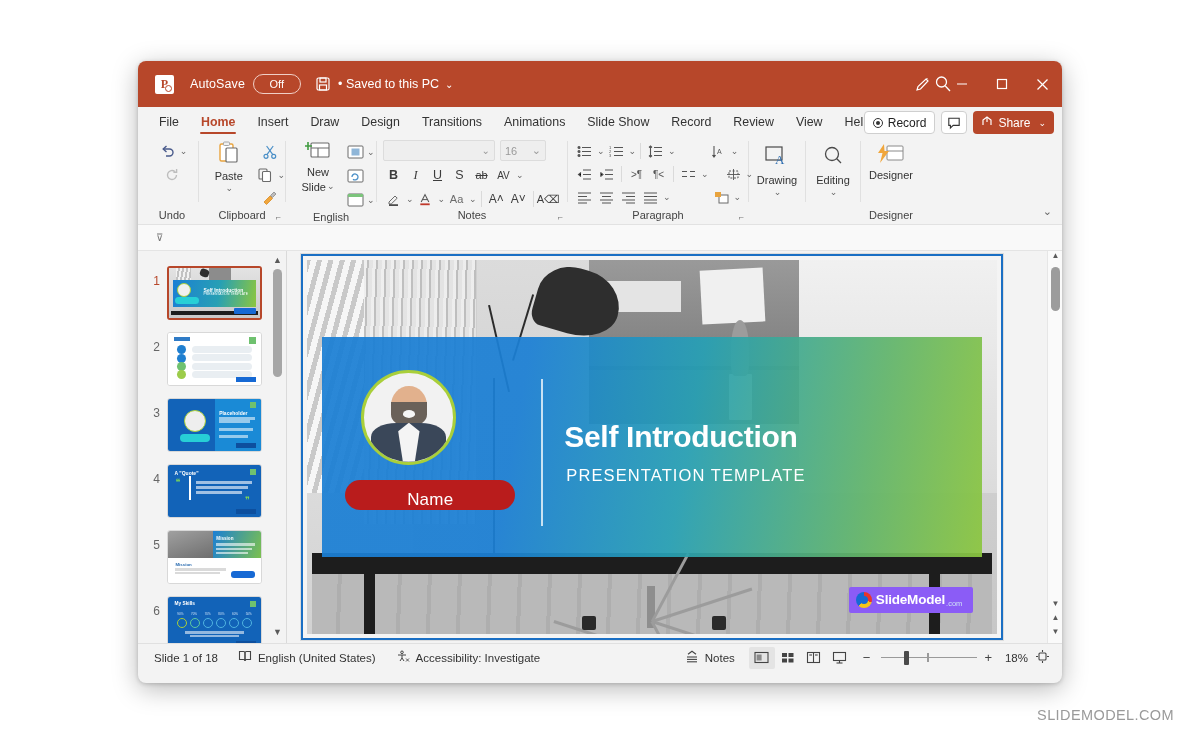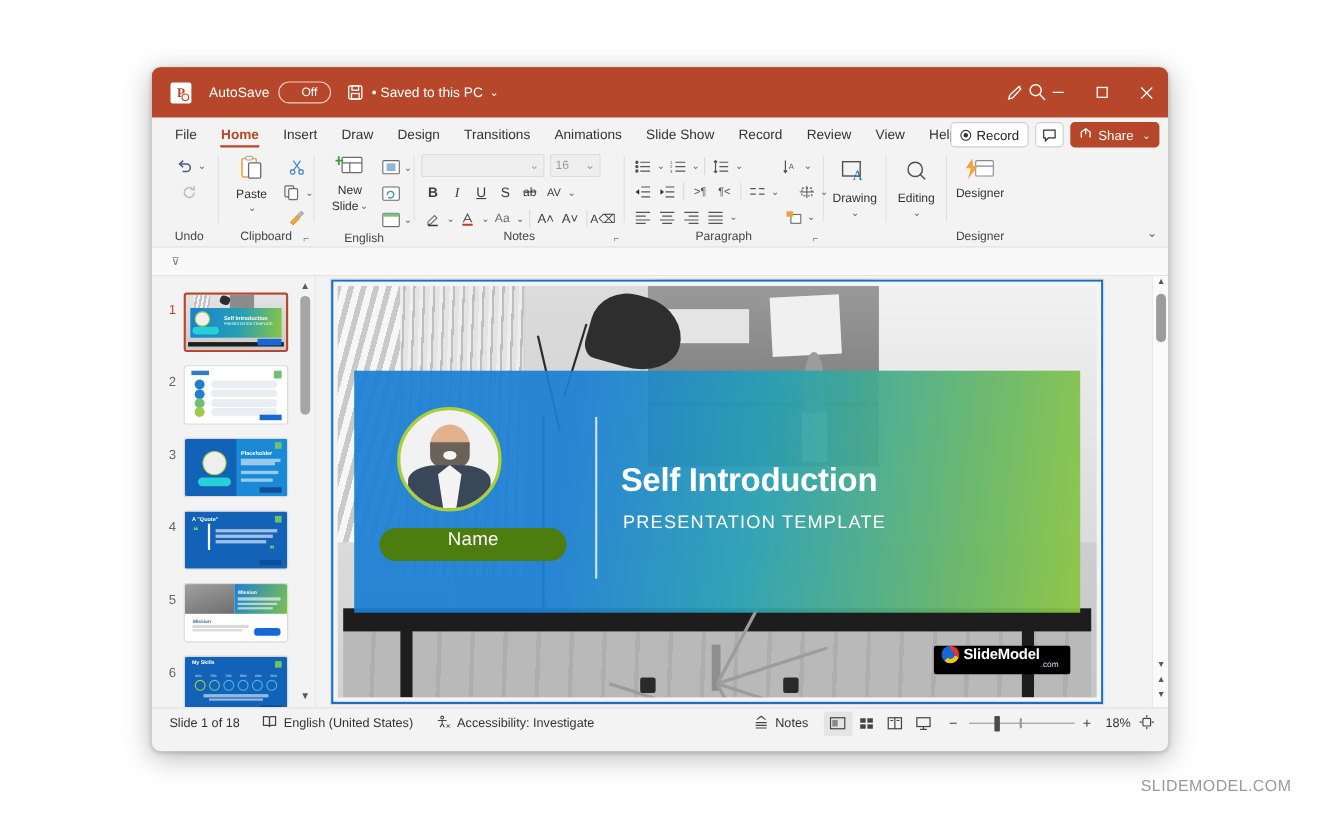--- a/index.html
+++ b/index.html
@@ -34,20 +34,21 @@
   }
   .pp-logo::after{
     content:""; position:absolute; right:2px; bottom:2px; width:5px;height:5px;
     border:1.4px solid #b7472a; border-radius:50%; background:#fff;
   }
   .autosave-label { color:#fff; font-size:12.5px; margin-left:16px; letter-spacing:.1px;}
   .toggle {
     margin-left: 8px; width: 48px; height: 20px; border-radius: 11px;
     border: 1.3px solid #f0cfc6; display: flex; align-items: center;
     padding: 0 16px;
+    justify-content: flex-end;
   }
   .toggle .knob { width: 14px; height: 14px; border-radius: 50%; background: #fff; }
   .toggle .tlabel { color: #fff; font-size: 11px; margin-left: 4px; }
   .save-icon { margin-left: 14px; width: 16px; height: 16px; }
   .doc-title { color:#fff; font-size:12.5px; margin-left:16px; white-space:nowrap;}
   .saved-to { color:#fff; font-size:12.5px; margin-left: 7px; }
   .chev-tb { color:#fff; font-size:10px; margin-left:6px;}
   .tb-search { position:absolute; left:795px; top:13px; width:20px; height:20px; }
   .tb-right { position:absolute; right:0; top:0; height:46px; display:flex; align-items:center; }
   .tb-btn { width: 40px; height:46px; display:flex; align-items:center; justify-content:center; color:#fff;}
@@ -193,39 +194,39 @@
     border: 3px solid #a9cf3a; background:#f2f2f2; overflow:hidden;
   }
   .av-head{position:absolute;left:30%;top:15%;width:40%;height:44%;border-radius:50%;background:#e2b18d;}
   .av-beard{position:absolute;left:30%;top:33%;width:40%;height:28%;border-radius:0 0 50% 50%;background:#6a6159;}
   .av-mouth{position:absolute;left:43%;top:42%;width:14%;height:9%;border-radius:50%;background:#f6f6f6;}
   .av-body{position:absolute;left:8%;top:56%;width:84%;height:46%;border-radius:34% 34% 0 0;background:#3a4759;}
   .av-shirt{position:absolute;left:38%;top:56%;width:24%;height:44%;background:#f4f4f4;
      clip-path:polygon(50% 0,100% 22%,78% 100%,22% 100%,0 22%);}
   .namepill {
     position:absolute; left: 6.3%; top: 58.6%; width: 170px; height: 30px; border-radius:16px;
-    background:#4d7c0f; display:flex; align-items:flex-start; justify-content:center;
+    background:#b91c1c; display:flex; align-items:flex-end; justify-content:center;
     color:#fff; font-size:17px; letter-spacing:.2px;
   }
   .subtext {
     position:absolute; left: 5.5%; top: 68.8%; width: 185px; text-align:center;
     color:#fff; font-size:11.2px; line-height:1.35; font-weight:600;
   }
   .divider { position:absolute; left: 34.2%; top: 32.5%; width: 1.5px; height: 38%; background:rgba(255,255,255,.75);}
   .title-main {
     position:absolute; left: 37.5%; top: 43%; color:#fff;
     font-size: 30px; font-weight:700; letter-spacing:-.3px; white-space:nowrap;
   }
   .title-sub {
     position:absolute; left: 37.8%; top: 54.8%; color:#fff;
     font-size: 16.5px; letter-spacing:1.1px; white-space:nowrap;
   }
   .sm-logo {
     position:absolute; right: 4.3%; bottom: 7%; width: 124px; height: 26px;
-    background:#000000; border-radius:2px; display:flex; align-items:flex-start; padding-left:7px;
+    background:#8b5cf6; border-radius:2px; display:flex; align-items:center; padding-left:7px;
   }
   .sm-mark { width:16px; height:16px; border-radius:50%; position:relative; overflow:hidden; flex:none;
     background:conic-gradient(#e8342c 0 30%, #f5c518 30% 62%, #1669d4 62% 100%); }
   .sm-mark::after{content:"";position:absolute;left:4px;top:4px;width:8px;height:8px;border-radius:50%;background:#1669d4;}
   .sm-text{color:#fff;font-size:13.5px;font-weight:700;margin-left:4px;letter-spacing:-.2px;}
   .sm-dot{color:#cfe0f7;font-size:7.5px;margin-left:1px;align-self:flex-end;margin-bottom:5px;}
 
   
   .cscroll { position:absolute; right:0; top:0; bottom:0; width: 15px; background:#fafafa; border-left:1px solid #e6e6e6;}
   .cs-thumb { position:absolute; left:3px; top: 16px; width:9px; height:44px; background:#9c9c9c; border-radius:5px;}

